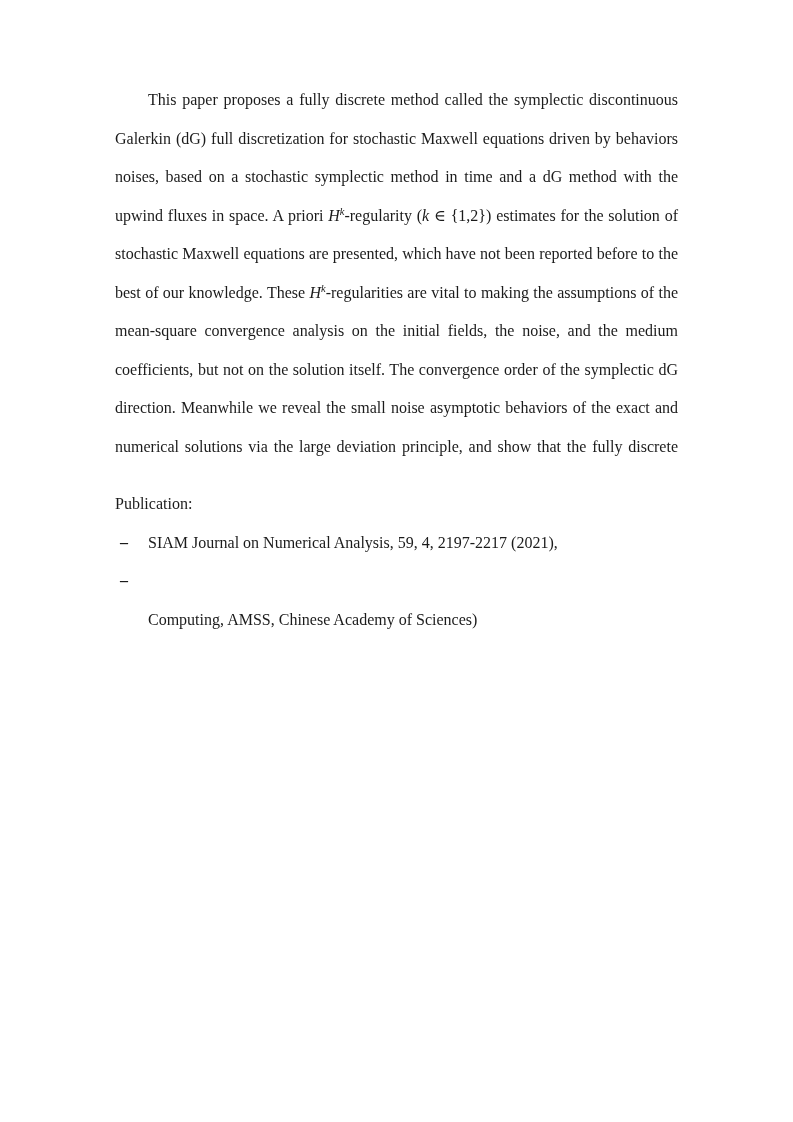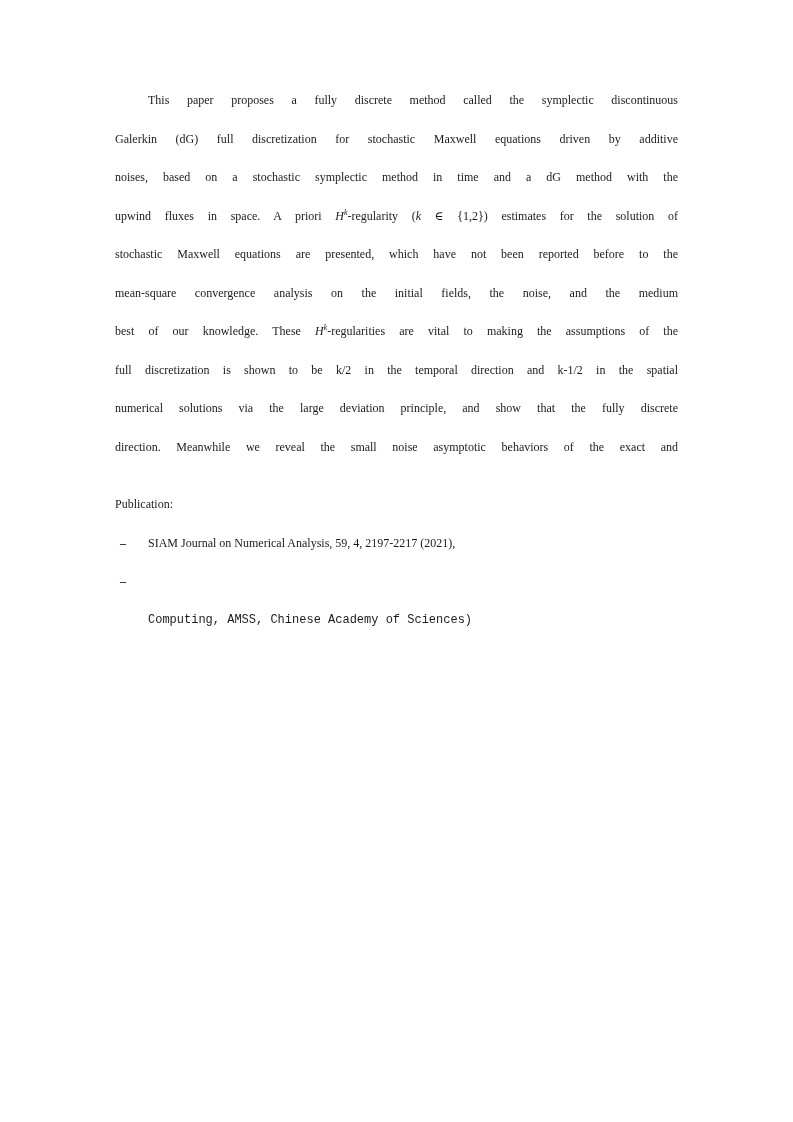--- a/index.html
+++ b/index.html
@@ -17,21 +17,21 @@
   }
   .content {
     position: absolute;
     left: 115px;
     top: 81px;
     width: 563px;
   }
   .tline, .line {
     height: 38.5px;
     line-height: 38.5px;
-    font-size: 12px;
+    font-size: 16px;
   }
   .just {
     text-align: justify;
     text-align-last: justify;
   }
   .ind {
     text-indent: 33px;
   }
   .it {
     font-style: italic;
@@ -49,39 +49,38 @@
     padding-left: 33px;
   }
   .bullet {
     position: absolute;
     left: 5px;
     top: 0;
     font-weight: bold;
   }
   .cont {
     padding-left: 33px;
-    font-family: Liberation Mono, monospace;
   }
 </style>
 </head>
 <body>
 
 <div class="content">
 
   <div>
       <div class="tline just ind"><span>This paper proposes a fully discrete method called the symplectic discontinuous</span></div>
-      <div class="tline just"><span>Galerkin (dG) full discretization for stochastic Maxwell equations driven by additive</span></div>
+      <div class="tline just"><span>Galerkin (dG) full discretization for stochastic Maxwell equations driven by behaviors</span></div>
       <div class="tline just"><span>noises, based on a stochastic symplectic method in time and a dG method with the</span></div>
       <div class="tline just"><span>upwind fluxes in space. A priori </span><span class="it">H</span><sup class="it">k</sup><span>-regularity (</span><span class="it">k</span><span> ∈ {1,2}) estimates for the solution of</span></div>
       <div class="tline just"><span>stochastic Maxwell equations are presented, which have not been reported before to the</span></div>
+      <div class="tline just"><span>best of our knowledge. These </span><span class="it">H</span><sup class="it">k</sup><span>-regularities are vital to making the assumptions of the</span></div>
       <div class="tline just"><span>mean-square convergence analysis on the initial fields, the noise, and the medium</span></div>
-      <div class="tline just"><span>best of our knowledge. These </span><span class="it">H</span><sup class="it">k</sup><span>-regularities are vital to making the assumptions of the</span></div>
-      <div class="tline just"><span>full discretization is shown to be k/2 in the temporal direction and k-1/2 in the spatial</span></div>
+      <div class="tline just"><span>coefficients, but not on the solution itself. The convergence order of the symplectic dG</span></div>
+      <div class="tline just"><span>direction. Meanwhile we reveal the small noise asymptotic behaviors of the exact and</span></div>
       <div class="tline just"><span>numerical solutions via the large deviation principle, and show that the fully discrete</span></div>
-      <div class="tline just"><span>direction. Meanwhile we reveal the small noise asymptotic behaviors of the exact and</span></div>
     </div>
 
   <div class="gap"></div>
 
   <div class="line">Publication:</div>
 
   <div class="line bullet-item">
     <span class="bullet">–</span>
     <span>SIAM Journal on Numerical Analysis, 59, 4, 2197-2217 (2021),</span>
   </div>

